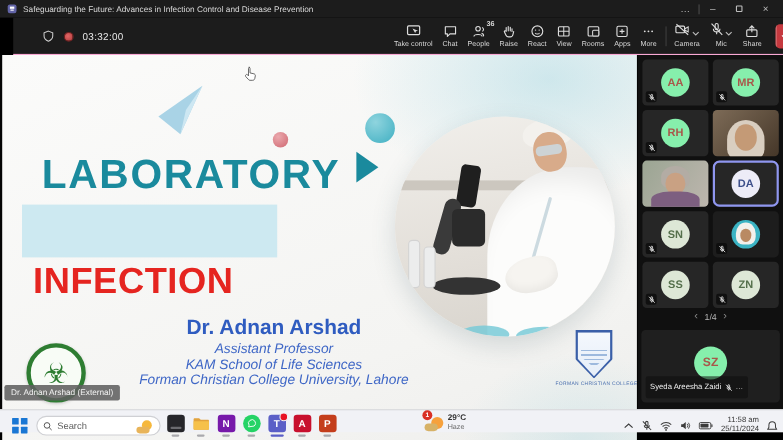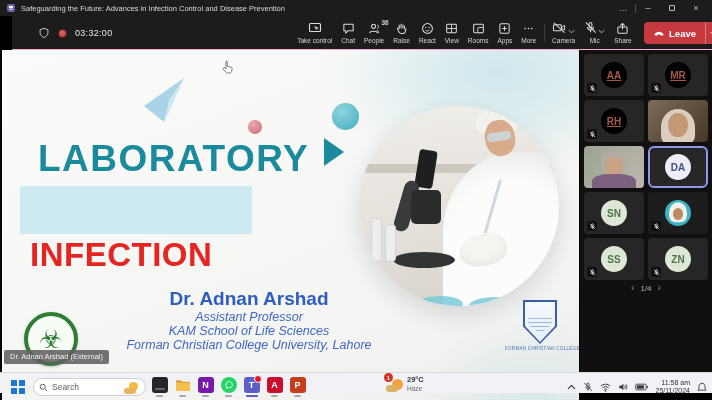--- a/index.html
+++ b/index.html
@@ -73,21 +73,21 @@
   .crest-outer { position:absolute; left:3px; top:0; width:34px; height:44px; background:#3a5fa8; clip-path:polygon(0 0,100% 0,100% 60%,50% 100%,0 60%); }
   .crest-inner { position:absolute; left:5px; top:2px; width:30px; height:40px; background:linear-gradient(#f4f8fd,#e6eef8); clip-path:polygon(0 0,100% 0,100% 60%,50% 100%,0 60%); }
   .crest-waves { position:absolute; left:8px; top:18px; width:24px; height:16px; background:repeating-linear-gradient(#9db9dd 0 1.5px, transparent 1.5px 4px); clip-path:polygon(0 0,100% 0,100% 40%,50% 100%,0 40%); }
   .crest-caption { position:absolute; left:-15px; top:46px; width:70px; text-align:center; font-size:4.5px; letter-spacing:.3px; color:#4a6fae; white-space:nowrap; }
 
   
   #panel { position:absolute; left:580px; top:0; width:132px; height:322px; background:#101010; }
   .tile { position:absolute; width:60px; height:42px; background:#262626; border-radius:4px; overflow:hidden; cursor:pointer; }
   .tile.active { outline:2px solid #8f96ef; outline-offset:-2px; border-radius:6px; }
   .av { position:absolute; left:50%; top:50%; transform:translate(-50%,-50%); width:26px; height:26px; border-radius:50%; display:flex; align-items:center; justify-content:center; font-size:10px; font-weight:700; }
-  .av.pink { background:#000000; color:#a8574a;text-decoration:underline; }
+  .av.pink { background:#86efac; color:#a8574a; }
   .av.green { background:#dde7d6; color:#55704c; }
   .av.lav { background:#edecf7; color:#3d4f8a; }
   .micbadge { position:absolute; left:3px; bottom:3px; width:10px; height:10px; background:rgba(10,10,10,.75); border-radius:2px; display:flex; align-items:center; justify-content:center; }
   .vid1 { background:linear-gradient(135deg,#7d6b57,#453729); }
   .vid1 .veil { position:absolute; left:50%; top:22%; transform:translateX(-50%); width:34px; height:36px; background:#d9cec0; border-radius:50% 50% 26% 26%; }
   .vid1 .face { position:absolute; left:50%; top:32%; transform:translateX(-50%); width:20px; height:24px; background:#c49a76; border-radius:48%; }
   .vid2 { background:linear-gradient(120deg,#9ba593,#bdb6ae); }
   .vid2 .hair { position:absolute; left:50%; top:12%; transform:translateX(-50%); width:26px; height:20px; background:#b3aca4; border-radius:50% 50% 30% 30%; }
   .vid2 .face { position:absolute; left:50%; top:26%; transform:translateX(-50%); width:18px; height:20px; background:#c9a183; border-radius:48%; }
   .vid2 .body { position:absolute; left:50%; bottom:-4px; transform:translateX(-50%); width:44px; height:18px; background:#7d5f80; border-radius:40% 40% 0 0; }
@@ -292,26 +292,20 @@
         <div class="iconwrap">
           <svg width="13" height="13" viewBox="0 0 14 14">
               <rect x="2" y="5.5" width="10" height="6.5" rx="1" fill="none" stroke="#ddd" stroke-width="1.1"></rect>
               <path d="M7 8V1.8M4.6 4L7 1.6 9.4 4" fill="none" stroke="#ddd" stroke-width="1.1"></path>
             </svg>
         </div>
         <div class="lbl">Share</div>
       </div>
 
       <div class="leave-btn">
-        <div class="leave-main">
-          <svg width="12" height="8" viewBox="0 0 14 8">
-              <path d="M1.5 5.5C4.5 1.5 9.5 1.5 12.5 5.5l-2 2c-2-2.5-5-2.5-7 0z" fill="#fff"></path>
-            </svg>
-          <span>Leave</span>
-        </div>
         <div class="leave-chev">
           <svg width="7" height="5" viewBox="0 0 8 5">
               <path d="M1 1l3 3 3-3" fill="none" stroke="#fff" stroke-width="1.1"></path>
             </svg>
         </div>
       </div>
     </div>
   </div>
 
   <div id="main">
@@ -468,20 +462,32 @@
             </svg>
           </div>
       </div>
 
       <div class="pager">
         <span class="arrow">‹</span>
         <span>1/4</span>
         <span class="arrow">›</span>
       </div>
 
+      <div class="pinned">
+        <div class="av pink">SZ</div>
+        <div class="pinlabel">
+          <span class="nm">Syeda Areesha Zaidi</span>
+          <span><svg width="7" height="7" viewBox="0 0 14 14">
+                <rect x="5.5" y="1.5" width="3" height="6" rx="1.5" fill="none" stroke="#fff" stroke-width="1.4"></rect>
+                <path d="M3.8 6.5a3.2 3.2 0 006.4 0M7 9.7v2.3" fill="none" stroke="#fff" stroke-width="1.4"></path>
+                <path d="M2 1.5l10.5 11" stroke="#fff" stroke-width="1.4"></path>
+              </svg></span>
+          <span class="dots">…</span>
+        </div>
+      </div>
     </div>
   </div>
 
   <div id="taskbar">
     <div class="start">
         <div></div>
         <div></div>
         <div></div>
         <div></div>
       </div>

